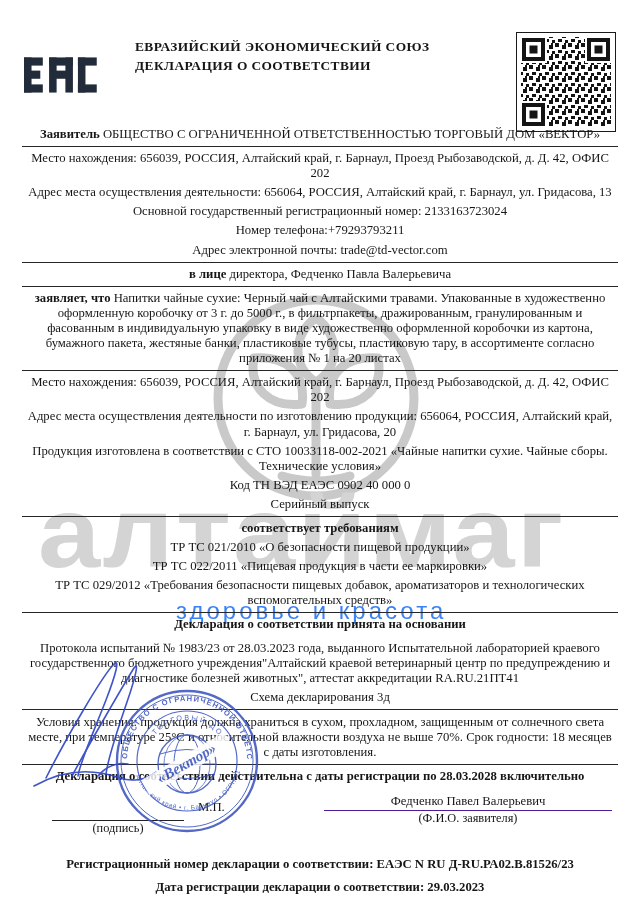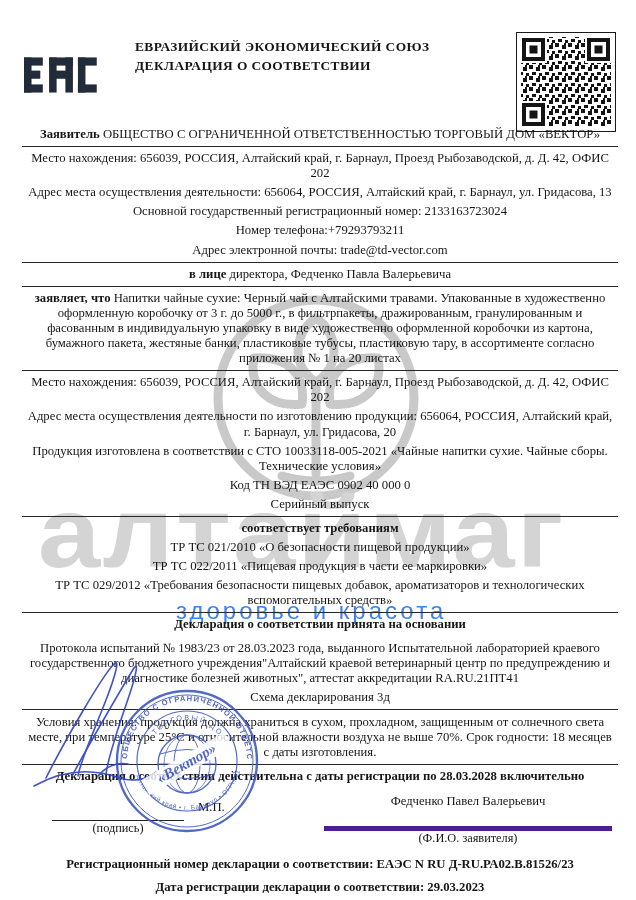--- a/index.html
+++ b/index.html
@@ -27,21 +27,21 @@
   hr.rule{border:none;border-top:1px solid #262626;margin:2px 0 2px 0;height:0;}
   .gap8{margin-top:8px!important;}
   .gap5{margin-top:5px!important;}
   
   .sigrow{position:relative;height:58px;margin-top:10px;}
   .sig-left{position:absolute;left:30px;top:13px;width:132px;text-align:center;}
   .sig-line{height:13px;border-bottom:1px solid #222;}
   .sig-cap{font-size:12.3px;}
   .mp{position:absolute;left:176px;top:6px;font-size:12.7px;}
   .sig-right{position:absolute;right:6px;top:0;width:288px;text-align:center;}
-  .sig-name{border-bottom:5px solid #4c1d95;padding-bottom:17px;}
+  .sig-name{border-bottom:1px solid #4c1d95;padding-bottom:1px;}
   .reg{font-weight:bold;}
   
   .stamp{position:absolute;left:112px;top:686px;z-index:3;opacity:.88;pointer-events:none;}
   .scribble{position:absolute;left:28px;top:658px;z-index:3;opacity:.9;pointer-events:none;}
 </style>
 </head>
 <body>
 
 <div class="page">
 
@@ -115,21 +115,21 @@
     <p>Основной государственный регистрационный номер: 2133163723024</p>
     <p>Номер телефона:+79293793211</p>
     <p>Адрес электронной почты: trade@td-vector.com</p>
     <hr class="rule">
     <p><span class="lead">в лице</span> <span>директора, Федченко Павла Валерьевича</span></p>
     <hr class="rule">
     <p><span class="lead">заявляет, что</span> <span>Напитки чайные сухие:  Черный чай с Алтайскими травами. Упакованные в художественно оформленную коробочку от 3 г. до 5000 г., в фильтрпакеты, дражированным, гранулированным и фасованным в индивидуальную упаковку в виде художественно оформленной коробочки из картона, бумажного пакета, жестяные банки, пластиковые тубусы, пластиковую тару, в ассортименте согласно приложения № 1 на 20 листах</span></p>
     <hr class="rule">
     <p>Место нахождения: 656039, РОССИЯ, Алтайский край, г. Барнаул, Проезд Рыбозаводской, д. Д. 42, ОФИС 202</p>
     <p>Адрес места осуществления деятельности по изготовлению продукции: 656064, РОССИЯ, Алтайский край, г. Барнаул, ул. Гридасова, 20</p>
-    <p>Продукция изготовлена в соответствии с СТО 10033118-005-2021 «Чайные напитки сухие. Чайные сборы. Технические условия»</p>
+    <p>Продукция изготовлена в соответствии с СТО 10033118-002-2021 «Чайные напитки сухие. Чайные сборы. Технические условия»</p>
     <p>Код ТН ВЭД ЕАЭС 0902 40 000 0</p>
     <p>Серийный выпуск</p>
     <hr class="rule">
     <p class="bold">соответствует требованиям</p>
     <p>ТР ТС 021/2010 «О безопасности пищевой продукции»</p>
     <p>ТР ТС 022/2011 «Пищевая продукция в части ее маркировки»</p>
     <p>ТР ТС 029/2012 «Требования безопасности пищевых добавок, ароматизаторов и технологических вспомогательных средств»</p>
     <hr class="rule">
     <p class="bold">Декларация о соответствии принята на основании</p>
     <p class="gap8">Протокола испытаний № 1983/23 от 28.03.2023 года, выданного Испытательной лабораторией краевого государственного бюджетного учреждения"Алтайский краевой ветеринарный центр по предупреждению и диагностике болезней животных", аттестат аккредитации RA.RU.21ПТ41</p>

